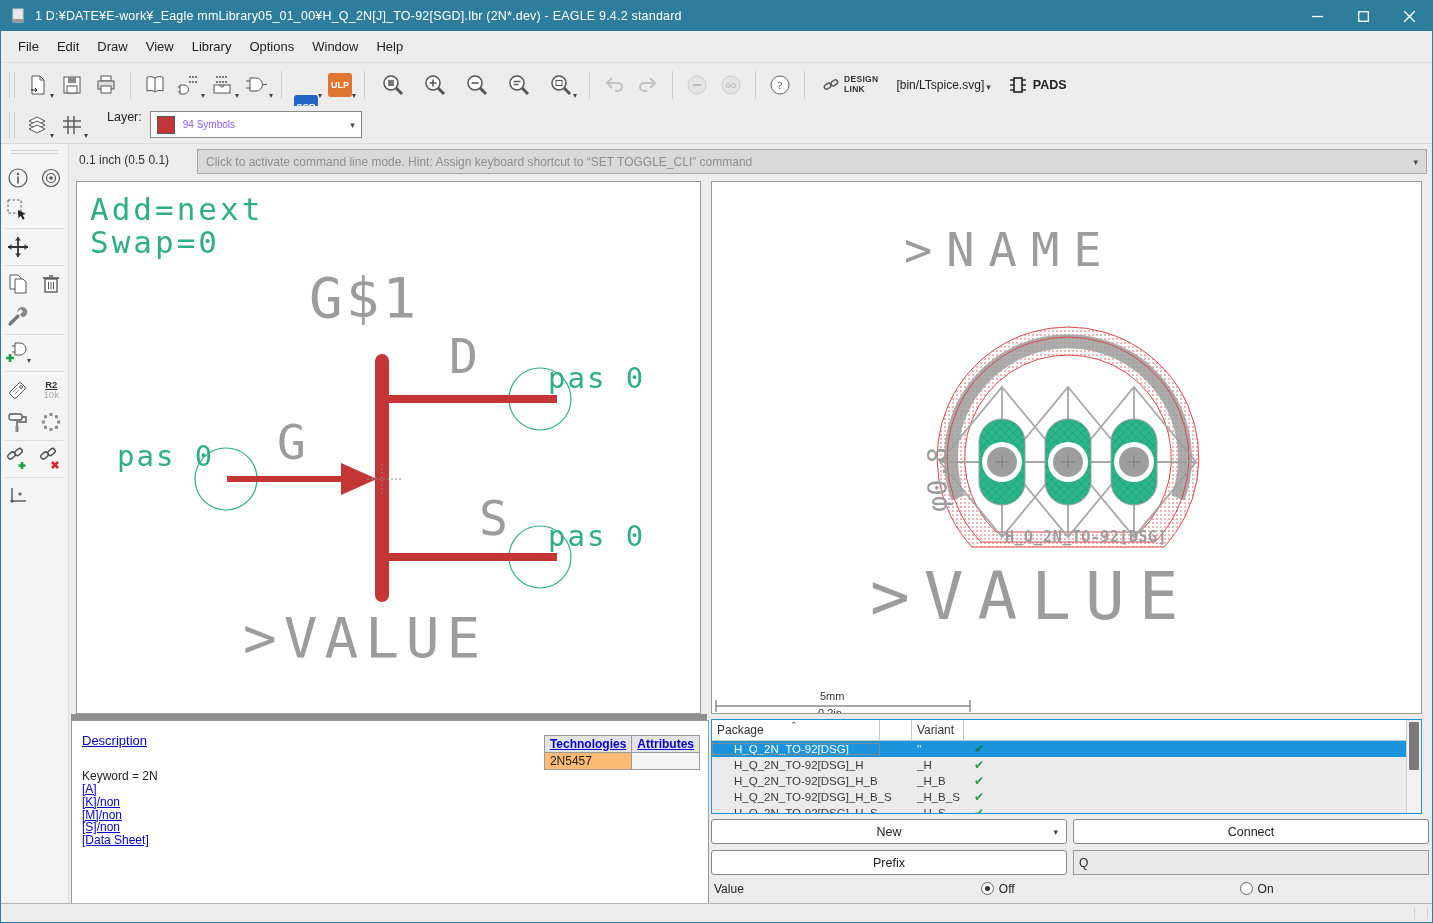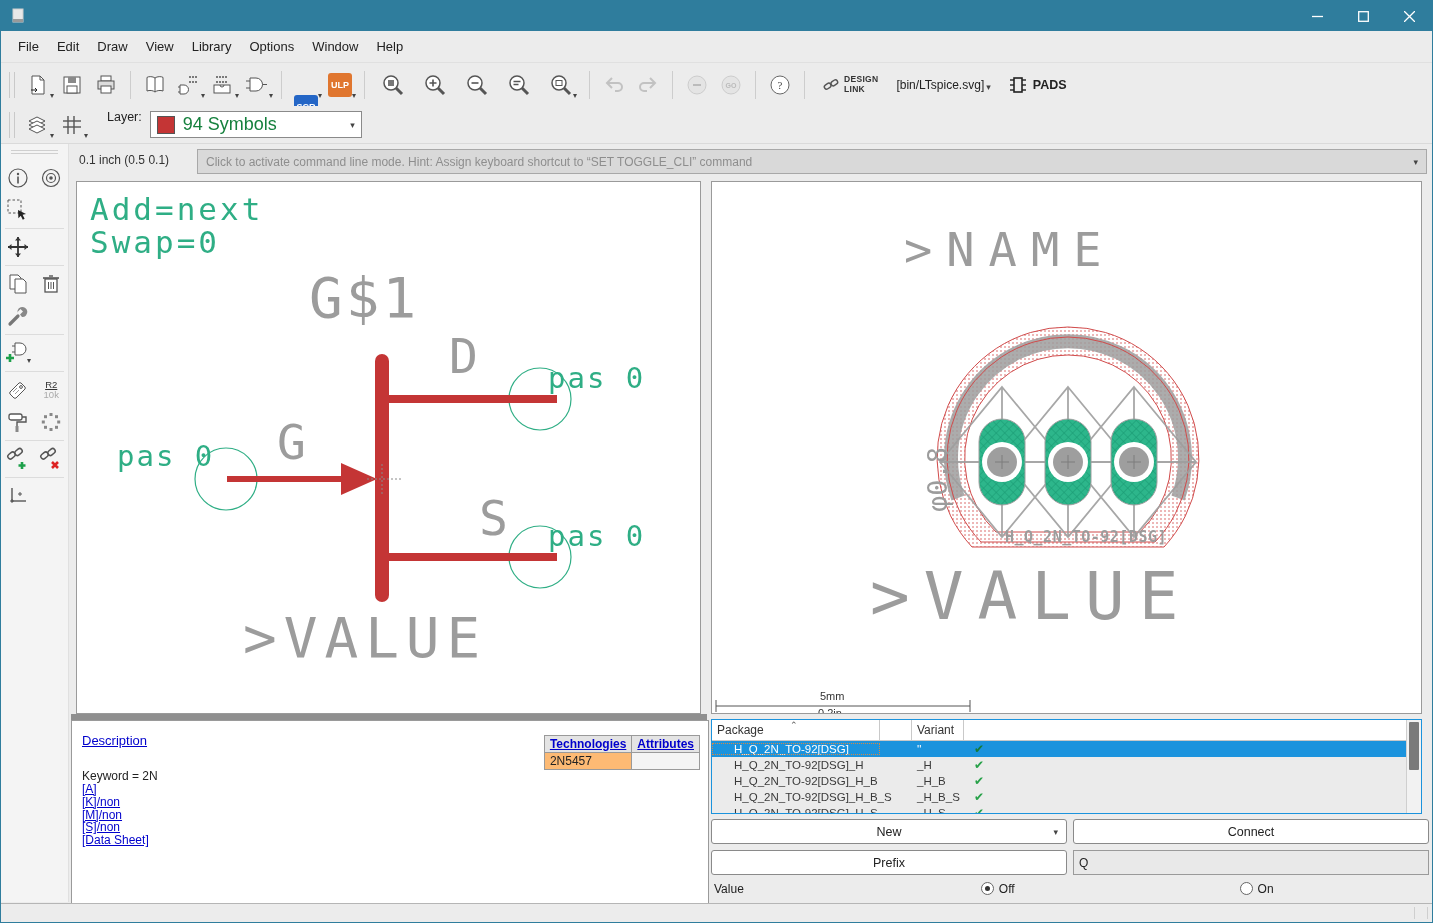--- a/index.html
+++ b/index.html
@@ -28,37 +28,37 @@
   .tb-square { width:24px; height:24px; border-radius:3px; color:#fff; font-size:9px; font-weight:bold; display:flex; align-items:center; justify-content:center; }
   .gray-ic { color:#c2c2c2; }
   .designlink { display:flex; align-items:center; gap:4px; margin:0 10px; }
   .designlink .dl-txt { font-size:8.5px; font-weight:bold; color:#333; line-height:1.15; letter-spacing:0.3px; }
   .ltspice { font-size:12px; color:#222; margin:0 8px; display:flex; align-items:flex-end; gap:2px; }
   .padsbtn { display:flex; align-items:center; gap:6px; margin:0 10px; font-size:12.5px; font-weight:bold; color:#222; }
 
   .layer-label { font-size:12.5px; color:#222; margin:0 8px 16px 18px; }
   .layer-combo { width:212px; height:27px; background:#fff; border:1px solid #8a8a8a; display:flex; align-items:center; padding:0 6px; gap:8px; }
   .layer-swatch { width:18px; height:18px; border:1px solid #555; }
-  .layer-value { font-size:18px; color:#15803d; flex:1; }
+  .layer-value { font-size:10px; color:#8b5cf6; flex:1; }
   .combo-caret { font-size:9px; color:#444; }
 
   
   .cmdrow { position:absolute; left:0; top:143px; width:100%; height:35px; background:#ececec; }
   .coords { position:absolute; left:78px; top:9px; font-size:12px; color:#333; }
   .cmdline { position:absolute; left:196px; top:5px; width:1230px; height:25px; background:#d9d9d9; border:1px solid #a8a8a8; display:flex; align-items:center; padding:0 8px; }
   .cmdline .hint { font-size:12px; color:#8e8e8e; flex:1; white-space:nowrap; overflow:hidden; }
 
   
   .sidebar { position:absolute; left:0; top:143px; width:68px; bottom:20px; background:#f4f4f4; border-right:1px solid #e0e0e0; }
   .sb-handle { margin:6px 10px 8px 10px; border-top:1px solid #cfcfcf; border-bottom:1px solid #cfcfcf; height:4px; }
   .sb-row { display:flex; justify-content:flex-start; padding:3px 4px; gap:8px; }
   .sb-btn { position:relative; width:26px; height:26px; display:flex; align-items:center; justify-content:center; }
   .sb-div { border-top:1px solid #dcdcdc; margin:2px 4px; }
   .valtool { font-size:9.5px; line-height:1.05; text-align:center; }
-  .valtool .vt-top { font-weight:normal; color:#333; text-decoration:underline; }
+  .valtool .vt-top { font-weight:bold; color:#333; text-decoration:underline; }
   .valtool .vt-bot { color:#aaa; }
 
   
   .sym-canvas { position:absolute; left:75px; top:180px; width:625px; height:533px; background:#fff; border:1px solid #9a9a9a; overflow:hidden; }
   .pkg-canvas { position:absolute; left:710px; top:180px; width:711px; height:533px; background:#fff; border:1px solid #9a9a9a; overflow:hidden; }
   .hsplit { position:absolute; left:70px; top:713px; width:636px; height:6px; background:#8f8f8f; }
   .vtx { position:absolute; font-family:"DejaVu Sans Mono", monospace; color:#9c9c9c; line-height:1; white-space:nowrap; }
   .vtx.green { color:#2fae85; }
   .cv-svg { position:absolute; left:0; top:0; }
 
@@ -109,20 +109,21 @@
 
 <div class="window">
 
   <div class="titlebar">
     <span class="title-icon">
       <svg width="16" height="16" viewBox="0 0 16 16">
           <rect x="2" y="1" width="10" height="13" fill="#e8e8e8" stroke="#cfcfcf"></rect>
           <rect x="2" y="11" width="10" height="3" fill="#9a9a9a"></rect>
         </svg>
     </span>
+    <span class="title-text">1 D:¥DATE¥E-work¥_Eagle mmLibrary05_01_00¥H_Q_2N[J]_TO-92[SGD].lbr (2N*.dev) - EAGLE 9.4.2 standard</span>
     <div class="win-controls">
       <div class="win-btn">
           <svg width="11" height="11">
             <line x1="0" y1="5.5" x2="11" y2="5.5" stroke="#fff" stroke-width="1.3"></line>
           </svg>
         </div>
       <div class="win-btn">
           <svg width="11" height="11">
             <rect x="0.7" y="0.7" width="9.6" height="9.6" fill="none" stroke="#fff" stroke-width="1.3"></rect>
           </svg>

